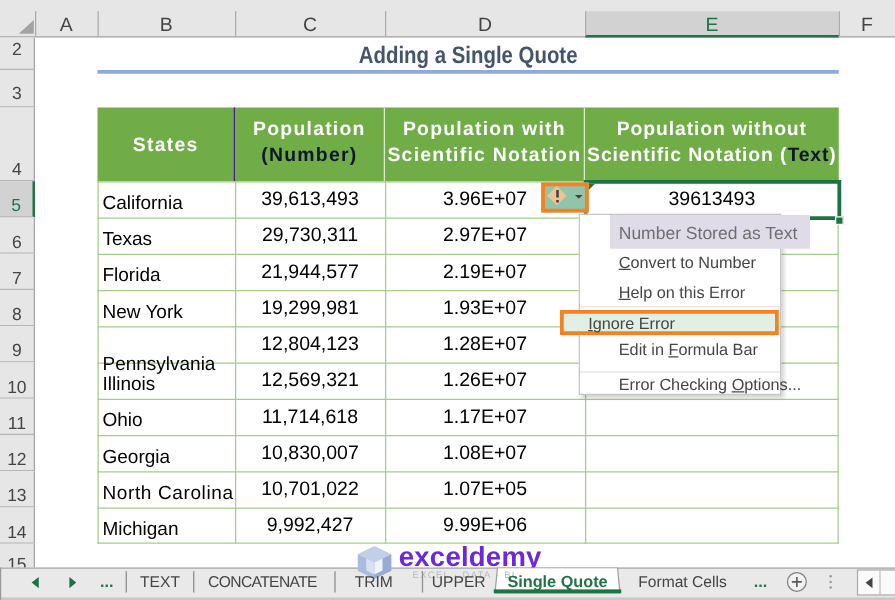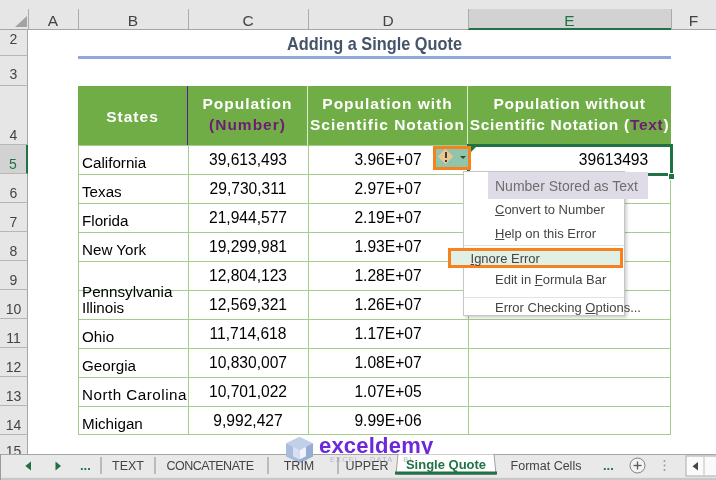--- a/index.html
+++ b/index.html
@@ -9,21 +9,21 @@
   
   .colhead{position:absolute;top:0;height:28.5px;
     box-sizing:border-box;color:#444;font-size:15.5px;text-align:center;line-height:42px;}
   .tick{position:absolute;top:8.5px;height:20px;width:1px;background:#ABABAB;}
   .rowhead{position:absolute;left:0;width:28px;background:#E6E6E6;
     border-bottom:1px solid #B6B6B6;border-right:1px solid #A6A6A6;
     box-sizing:border-box;color:#444;font-size:14px;line-height:14px;text-align:center;}
   
   .gh{position:absolute;background:#70AD47;color:#fff;font-weight:bold;font-size:15.5px;
       text-align:center;box-sizing:border-box;letter-spacing:1px;white-space:nowrap;}
-  .yel{color:#701a75;}
+  .yel{color:#0f172a;}
   .cell{position:absolute;font-size:15.2px;line-height:15.2px;color:#000;box-sizing:border-box;}
   .num{text-align:center;font-size:15.6px;line-height:15.6px;}
   .vline{position:absolute;width:1px;background:#A5CC8C;}
   .hline{position:absolute;height:1px;background:#A5CC8C;}
   
   .mi{position:absolute;left:0;width:100%;font-size:13px;color:#454545;padding-left:7px;
       box-sizing:border-box;margin-left:24px;}
   .u{text-decoration:underline;}
 </style>
 </head>
@@ -123,21 +123,21 @@
   <div class="cell num" style="left:308px;top:181.2px;width:160px;">2.97E+07</div>
   <div class="cell num" style="left:308px;top:210.2px;width:160px;">2.19E+07</div>
   <div class="cell num" style="left:308px;top:239.2px;width:160px;">1.93E+07</div>
   <div class="cell num" style="left:308px;top:268.2px;width:160px;">1.28E+07</div>
   <div class="cell num" style="left:308px;top:297.2px;width:160px;">1.26E+07</div>
   <div class="cell num" style="left:308px;top:326.2px;width:160px;">1.17E+07</div>
   <div class="cell num" style="left:308px;top:355.2px;width:160px;">1.08E+07</div>
   <div class="cell num" style="left:308px;top:384.2px;width:160px;">1.07E+05</div>
   <div class="cell num" style="left:308px;top:413.2px;width:160px;">9.99E+06</div>
 
-  <div class="cell num" style="left:468px;top:152.2px;width:203px;margin-left:44px;">39613493</div>
+  <div class="cell num" style="left:468px;top:152.2px;width:203px;">39613493</div>
 
   <div class="abs" style="left:466.5px;top:143.5px;width:206px;height:32px;
        border:3px solid #1F7244;box-sizing:border-box;"></div>
   <div class="abs" style="left:667.5px;top:172.5px;width:5px;height:5px;background:#1F7244;
        border:1px solid #fff;box-sizing:content-box;"></div>
 
   <div class="abs" style="left:470.8px;top:147px;width:0;height:0;
        border-top:5.5px solid #1E7B1E;border-right:5.5px solid transparent;"></div>
 
   <div class="abs" style="left:433px;top:146px;width:38px;height:24px;box-sizing:border-box;

